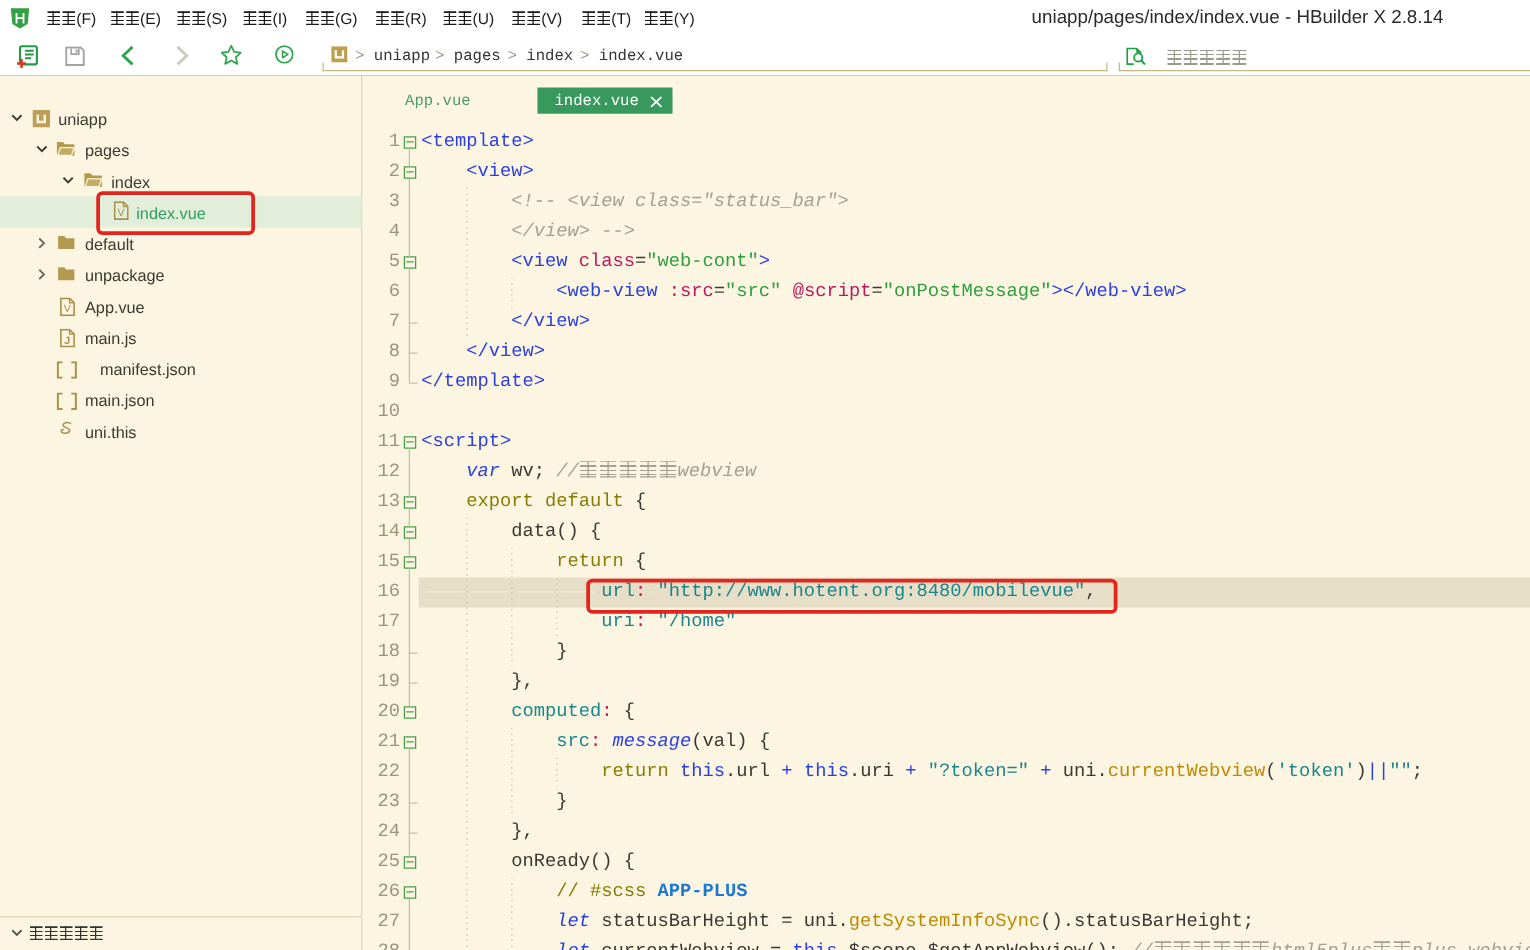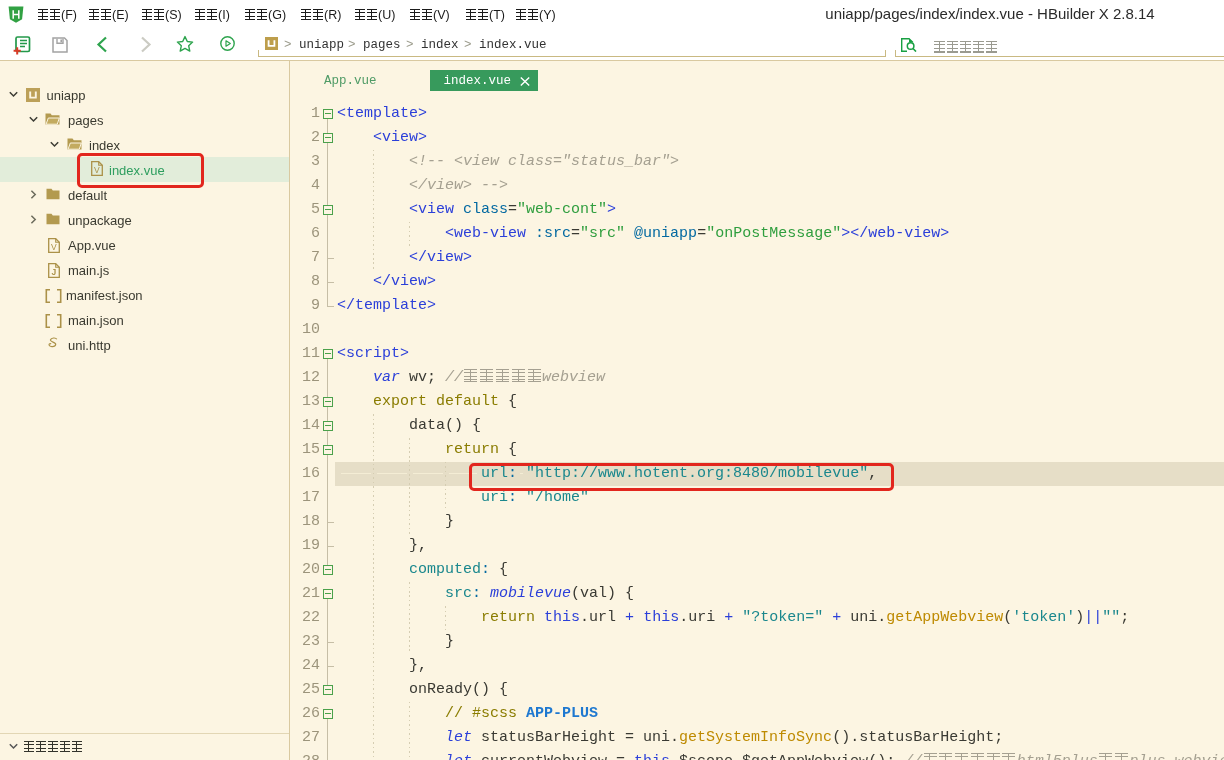--- a/index.html
+++ b/index.html
@@ -50,21 +50,21 @@
   .iguide{position:absolute;width:1px;
           background:repeating-linear-gradient(180deg,#d5cdb2 0 1.5px,transparent 1.5px 4.5px);}
 
   
   #code{margin:0;left:337px;top:101.5px;font-family:"Liberation Mono",monospace;font-size:15px;
         line-height:24px;white-space:pre;color:#3a3a33;}
   .b{color:#2b3fd9;}           
   .bi{color:#2b3fd9;font-style:italic;}
   .t{color:#1a878d;}           
   .g{color:#2f9e3e;}           
-  .o{color:#0369a1;}           
+  .o{color:#be185d;}           
   .ol{color:#8a7c00;}          
   .au{color:#be8a00;}          
   .c{color:#a5a091;font-style:italic;}  
   .redbox{position:absolute;border:3px solid #e2261d;border-radius:5px;}
 </style></head>
 <body>
 <div class="abs" id="menubar"></div>
 <div class="abs" id="toolbar"></div>
 <div class="abs" id="topborder"></div>
 <div class="abs" id="titletext">uniapp/pages/index/index.vue - HBuilder X 2.8.14</div>
@@ -197,31 +197,31 @@
 <svg class="abs" style="left:47.5px;top:262.5px" width="12" height="15" viewBox="0 0 12 15">
     <path d="M0.7 0.7h7l3.6 3.6v10h-10.6z" fill="none" stroke="#ab9148" stroke-width="1.3"></path>
     <path d="M7.7 0.7v3.6h3.6" fill="none" stroke="#ab9148" stroke-width="1.1"></path>
     <text x="5.8" y="12" font-size="8.5" font-weight="bold" fill="#ab9148" text-anchor="middle" font-family="Liberation Sans">J</text>
   </svg>
 <span class="tlabel" style="left:68px;top:262.5px">main.js</span>
 
 <svg class="abs" style="left:45px;top:289px" width="17" height="14" viewBox="0 0 17 14">
     <path d="M5 0.8H1.3v12.4H5M12 0.8h3.7v12.4H12" fill="none" stroke="#ab9148" stroke-width="1.6"></path>
   </svg>
-<span class="tlabel" style="left:66px;top:287.5px">manifest.json</span>
+<span class="tlabel" style="left:80px;top:287.5px">manifest.json</span>
 
 <svg class="abs" style="left:45px;top:314px" width="17" height="14" viewBox="0 0 17 14">
     <path d="M5 0.8H1.3v12.4H5M12 0.8h3.7v12.4H12" fill="none" stroke="#ab9148" stroke-width="1.6"></path>
   </svg>
 <span class="tlabel" style="left:68px;top:312.5px">main.json</span>
 
 <svg class="abs" style="left:46px;top:336px" width="14" height="15" viewBox="0 0 14 15">
     <path d="M10.8 3.2c-1-1.8-5.6-1.6-6.3 0.6-0.8 2.4 5.8 2.2 5.2 4.8-0.5 2.4-6 2.6-6.6 0.6-0.4-1.4 1.2-2 2-1.2" fill="none" stroke="#ab9148" stroke-width="1.2"></path>
   </svg>
-<span class="tlabel" style="left:68px;top:337.5px">uni.http</span>
+<span class="tlabel" style="left:68px;top:337.5px">uni.this</span>
 
 <svg class="abs" style="left:8px;top:741px" width="11" height="11" viewBox="0 0 11 11">
     <path d="M1.8 3.2 5.5 7 9.2 3.2" fill="none" stroke="#555" stroke-width="1.5"></path>
   </svg>
 <span class="abs" style="left:23px;top:740px;color:#33332b;font-size:12px"><i class="cj"></i><i class="cj"></i><i class="cj"></i><i class="cj"></i><i class="cj"></i></span>
 
 <div class="abs" id="tab-app">App.vue</div>
 <div class="abs" id="tab-index">
     <span>index.vue</span>
 <svg style="position:absolute;left:90px;top:7px" width="10" height="9" viewBox="0 0 10 9">
@@ -298,37 +298,37 @@
 <div class="wsdash" style="left:341px;width:30px"></div>
 <div class="wsdash" style="left:377px;width:30px"></div>
 <div class="wsdash" style="left:413px;width:30px"></div>
 <div class="wsdash" style="left:449px;width:28px"></div>
 <div class="wsdash" style="left:520px;width:2.5px"></div>
 <pre class="abs" id="code"><span class="b">&lt;template&gt;</span>
     <span class="b">&lt;view&gt;</span>
         <span class="c">&lt;!-- &lt;view class="status_bar"&gt;</span>
         <span class="c">&lt;/view&gt; --&gt;</span>
         <span class="b">&lt;view </span><span class="o">class</span>=<span class="g">"web-cont"</span><span class="b">&gt;</span>
-            <span class="b">&lt;web-view </span><span class="o">:src</span>=<span class="g">"src"</span> <span class="o">@uniapp</span>=<span class="g">"onPostMessage"</span><span class="b">&gt;&lt;/web-view&gt;</span>
+            <span class="b">&lt;web-view </span><span class="o">:src</span>=<span class="g">"src"</span> <span class="o">@script</span>=<span class="g">"onPostMessage"</span><span class="b">&gt;&lt;/web-view&gt;</span>
         <span class="b">&lt;/view&gt;</span>
     <span class="b">&lt;/view&gt;</span>
 <span class="b">&lt;/template&gt;</span>
 
 <span class="b">&lt;script&gt;</span>
     <span class="bi">var</span> wv; <span class="c">//<i class="cj cj15"></i><i class="cj cj15"></i><i class="cj cj15"></i><i class="cj cj15"></i><i class="cj cj15"></i>webview</span>
     <span class="ol">export default</span> {
         data() {
             <span class="ol">return</span> {
                 <span class="t">url</span><span class="o">:</span> <span class="t">"http://www.hotent.org:8480/mobilevue"</span>,
                 <span class="t">uri</span><span class="o">:</span> <span class="t">"/home"</span>
             }
         },
         <span class="t">computed</span><span class="o">:</span> {
-            <span class="t">src</span><span class="o">:</span> <span class="bi">mobilevue</span>(val) {
-                <span class="ol">return</span> <span class="b">this</span>.url <span class="b">+</span> <span class="b">this</span>.uri <span class="b">+</span> <span class="t">"?token="</span> <span class="b">+</span> uni.<span class="au">getAppWebview</span>(<span class="t">'token'</span>)<span class="b">||</span><span class="t">""</span>;
+            <span class="t">src</span><span class="o">:</span> <span class="bi">message</span>(val) {
+                <span class="ol">return</span> <span class="b">this</span>.url <span class="b">+</span> <span class="b">this</span>.uri <span class="b">+</span> <span class="t">"?token="</span> <span class="b">+</span> uni.<span class="au">currentWebview</span>(<span class="t">'token'</span>)<span class="b">||</span><span class="t">""</span>;
             }
         },
         onReady() {
             <span class="ol">// #scss </span><b style="color:#1e78d0">APP-PLUS</b>
             <span class="bi">let</span> statusBarHeight = uni.<span class="au">getSystemInfoSync</span>().statusBarHeight;
             <span class="bi">let</span> currentWebview = <span class="b">this</span>.$scope.$getAppWebview(); <span class="c">//<i class="cj cj15"></i><i class="cj cj15"></i><i class="cj cj15"></i><i class="cj cj15"></i><i class="cj cj15"></i><i class="cj cj15"></i>html5plus<i class="cj cj15"></i><i class="cj cj15"></i>plus.webview.currentWebview()uni-app</span></pre>
 
 <div class="redbox" style="left:77px;top:152.5px;width:121px;height:29px;"></div>
 <div class="redbox" style="left:469px;top:463px;width:419px;height:22px;"></div>
 

